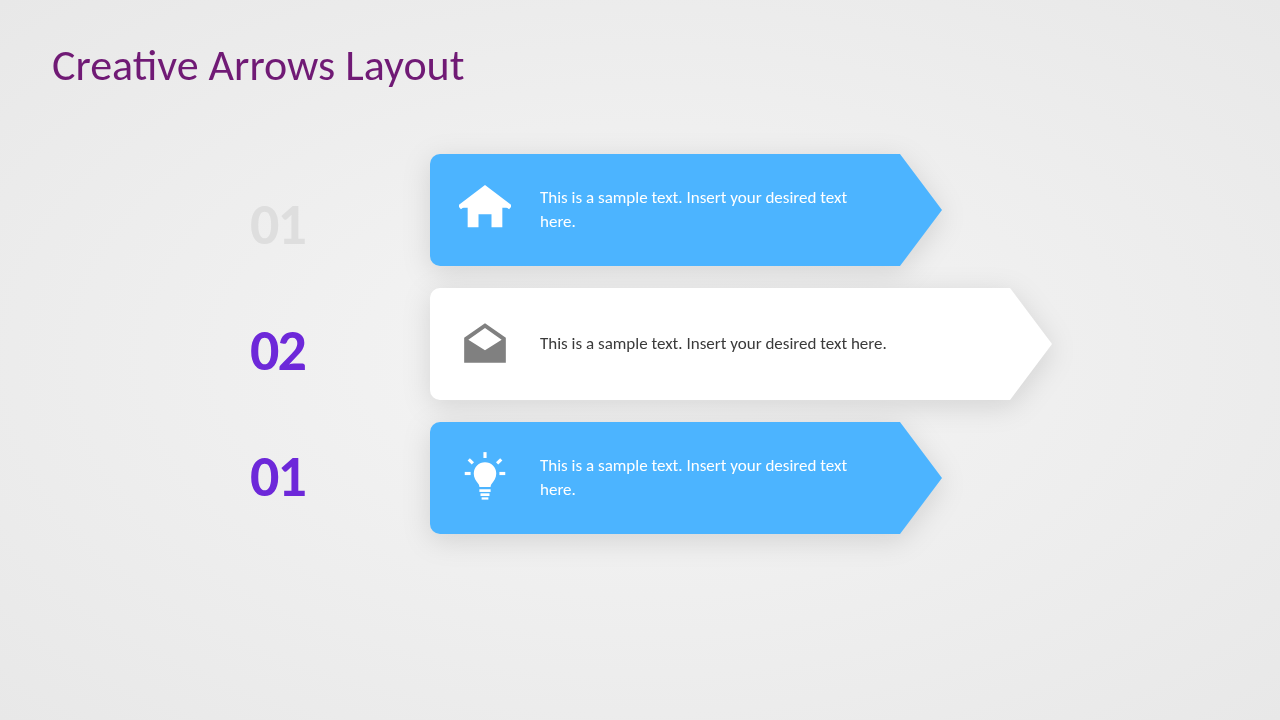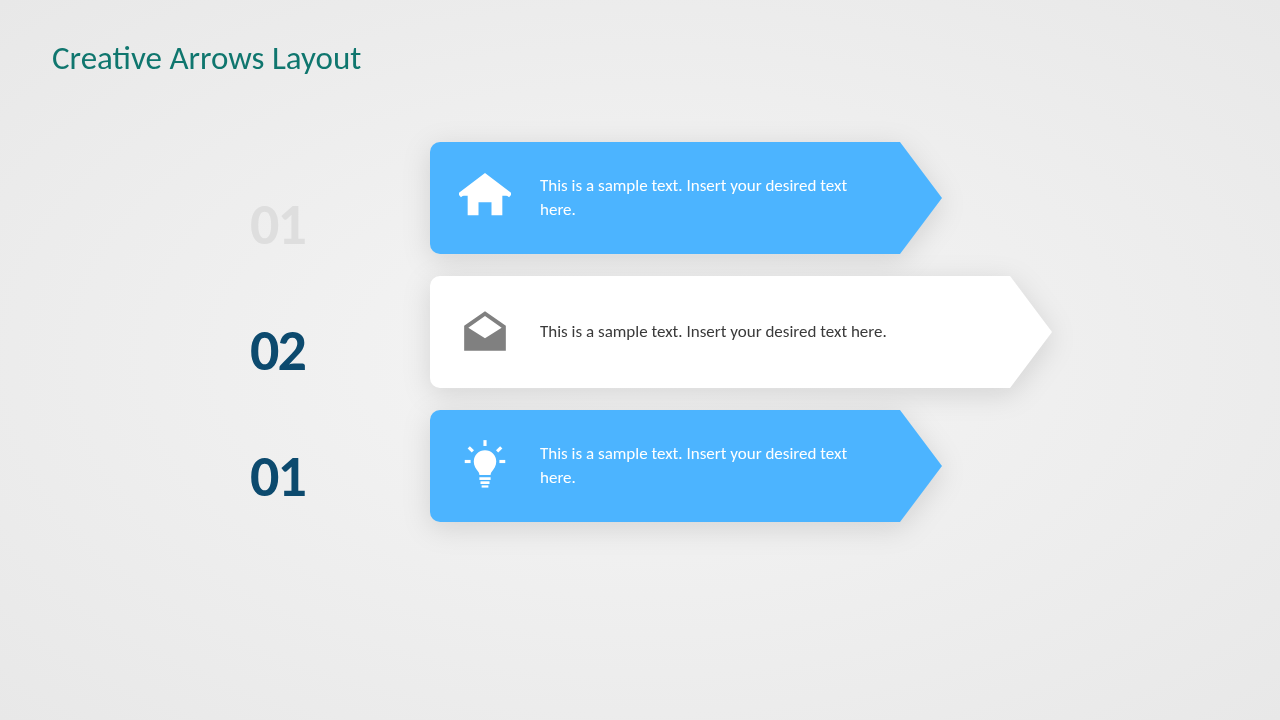--- a/index.html
+++ b/index.html
@@ -6,42 +6,42 @@
   html, body { width: 1280px; height: 720px; overflow: hidden; }
   body {
     background: radial-gradient(ellipse at center, #f5f5f5 0%, #e8e8e8 100%);
     font-family: "Segoe UI", Calibri, Arial, sans-serif;
     position: relative;
   }
   .title {
     position: absolute;
     top: 38px;
     left: 52px;
-    font-size: 33px;
+    font-size: 44px;
     font-weight: 400;
-    color: #0f766e;
+    color: #701a75;
   }
   .numbers {
     position: absolute;
     left: 250px;
     top: 196px;
   }
   .num {
     font-size: 58px;
     font-weight: 700;
-    color: #0c4a6e;
+    color: #6d28d9;
     line-height: 1;
     margin-bottom: 68px;
     letter-spacing: -2px;
   }
   .num.light { color: #dedede; }
   .arrows {
     position: absolute;
     left: 430px;
-    top: 142px;
+    top: 154px;
   }
   .arrow-wrap {
     position: relative;
     margin-bottom: 22px;
     filter: drop-shadow(0 6px 14px rgba(0,0,0,0.12));
   }
   .arrow-wrap.wide { margin-bottom: 22px; }
   .arrow {
     position: relative;
     height: 112px;

